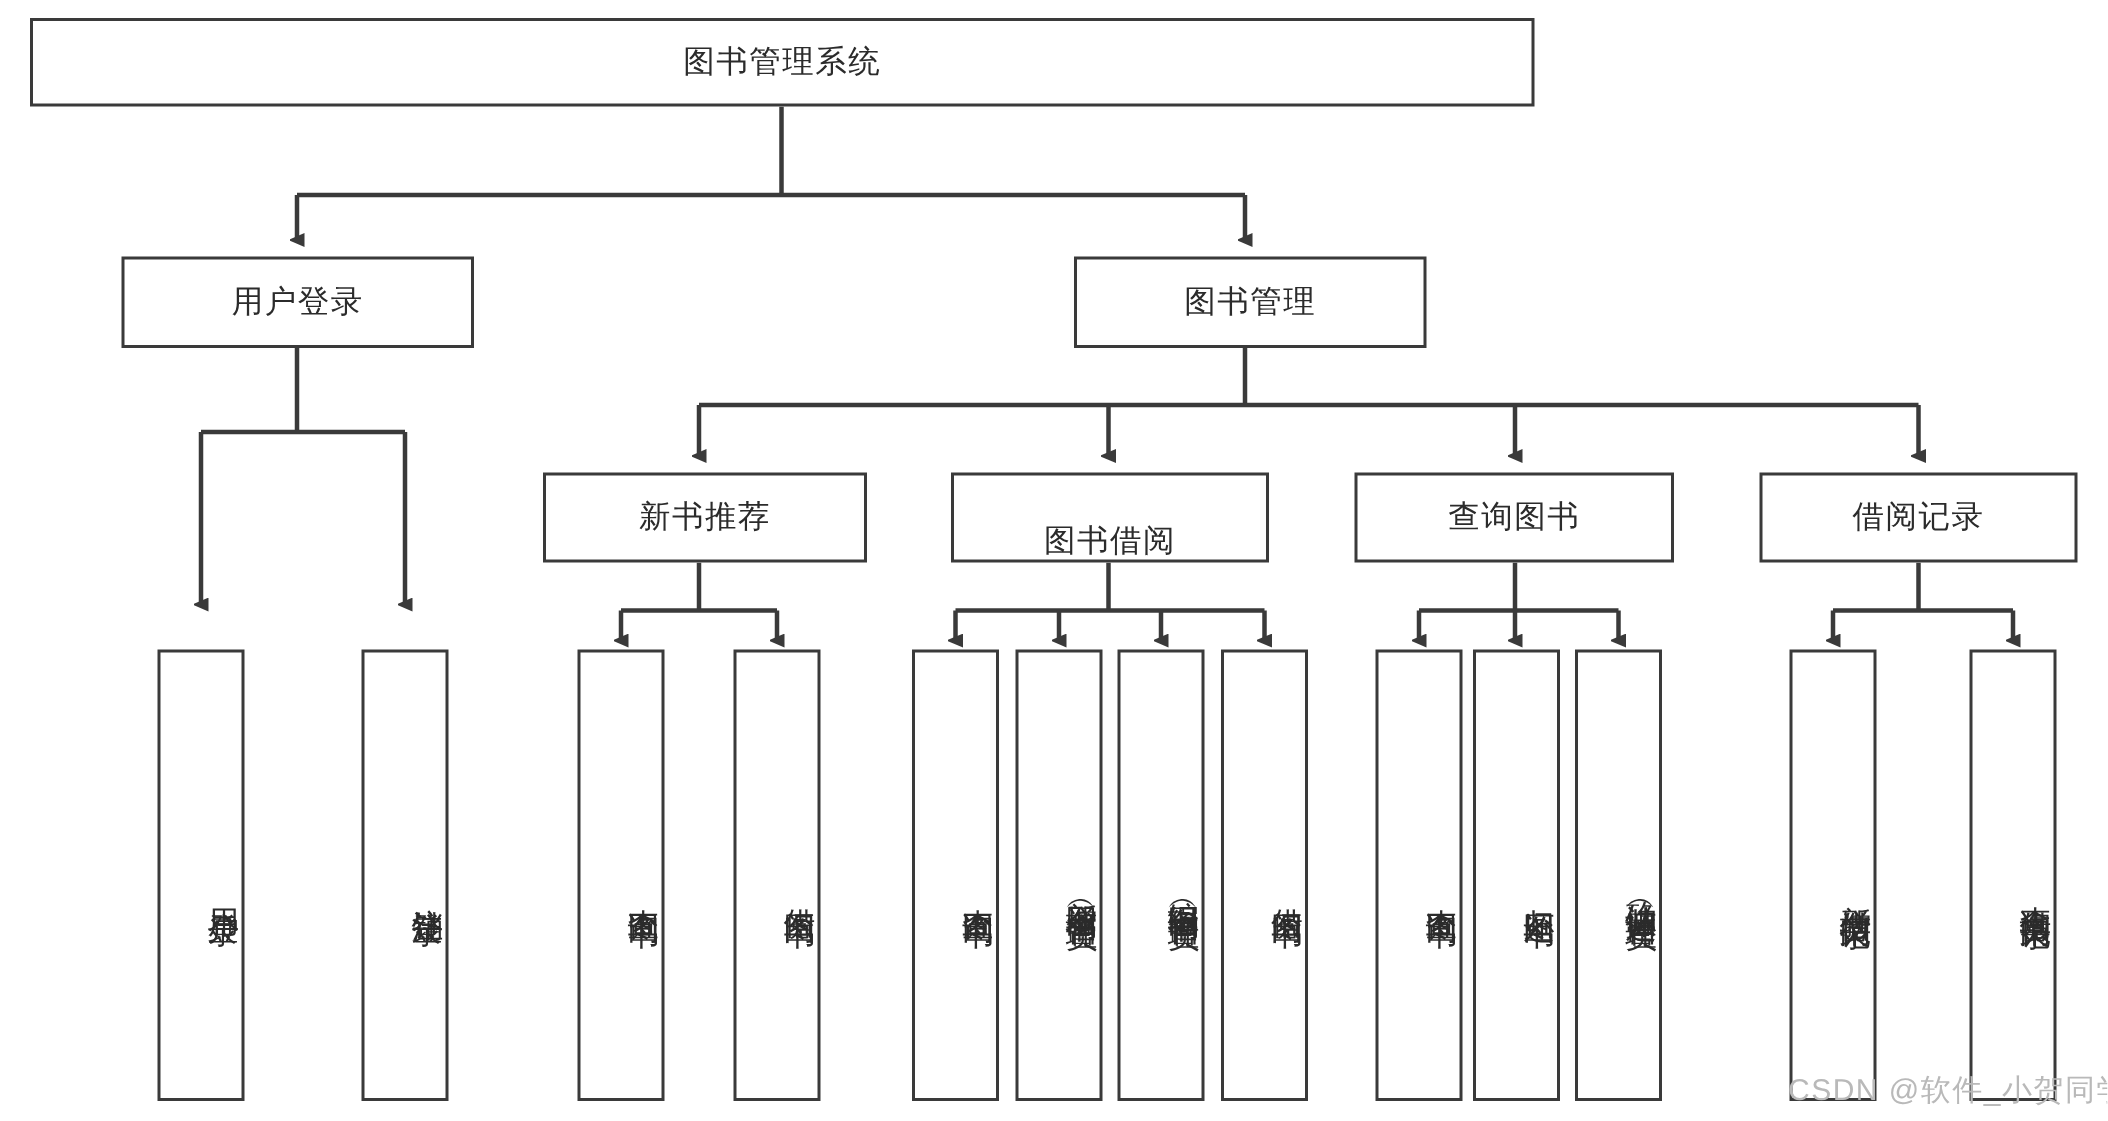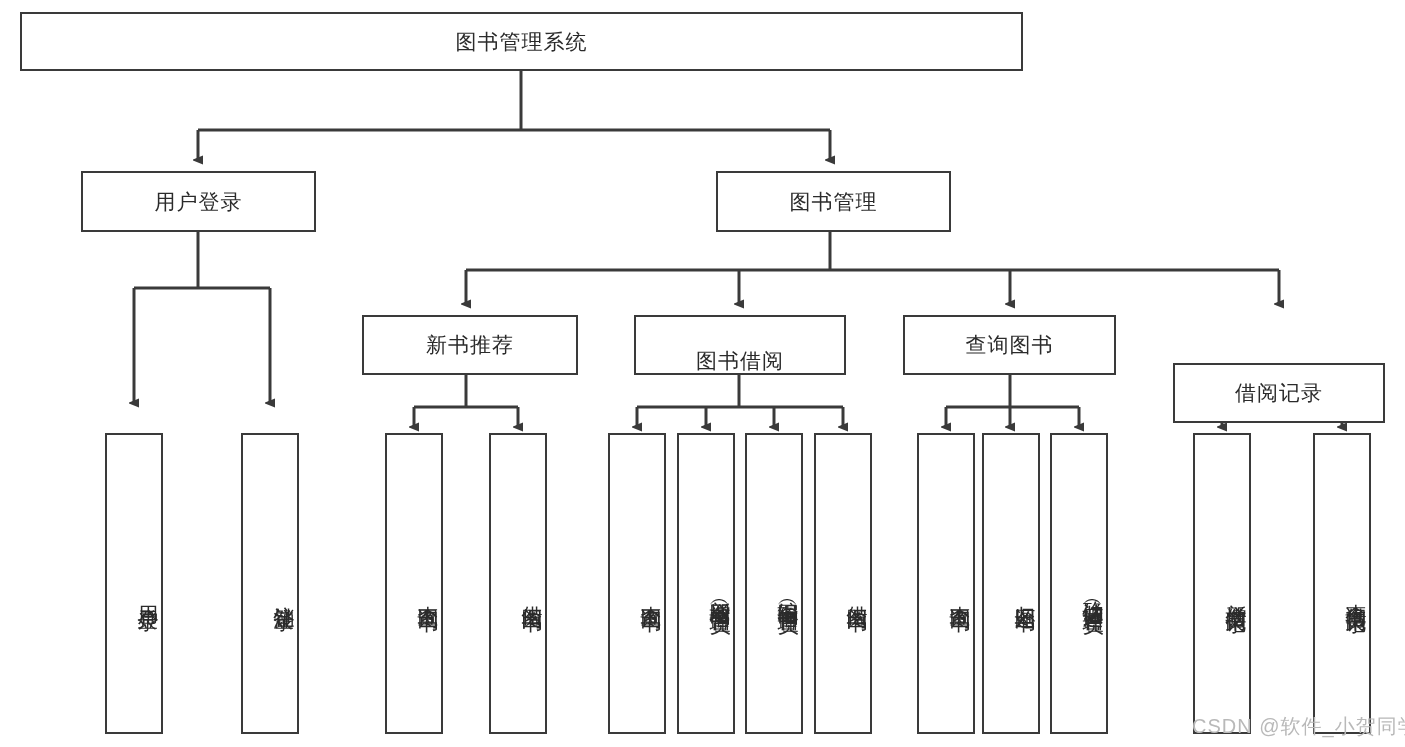--- a/index.html
+++ b/index.html
@@ -133,21 +133,21 @@
 
   <div class="node horiz" style="left:362px; top:315px; width:216px; height:60px;">
     <span>新书推荐</span>
   </div>
   <div class="node horiz" style="left:634px; top:315px; width:212px; height:60px;align-items:flex-end;">
     <span>图书借阅</span>
   </div>
   <div class="node horiz" style="left:903px; top:315px; width:213px; height:60px;">
     <span>查询图书</span>
   </div>
-  <div class="node horiz" style="left:1173px; top:315px; width:212px; height:60px;margin-top:48px;">
+  <div class="node horiz" style="left:1173px; top:315px; width:212px; height:60px;">
     <span>借阅记录</span>
   </div>
 
   <div class="node vert" style="left:105px; top:433px; width:58px; height:301px;">
     <span class="vlabel">用户登录</span>
   </div>
   <div class="node vert" style="left:241px; top:433px; width:58px; height:301px;">
     <span class="vlabel">注销登录</span>
   </div>
 

